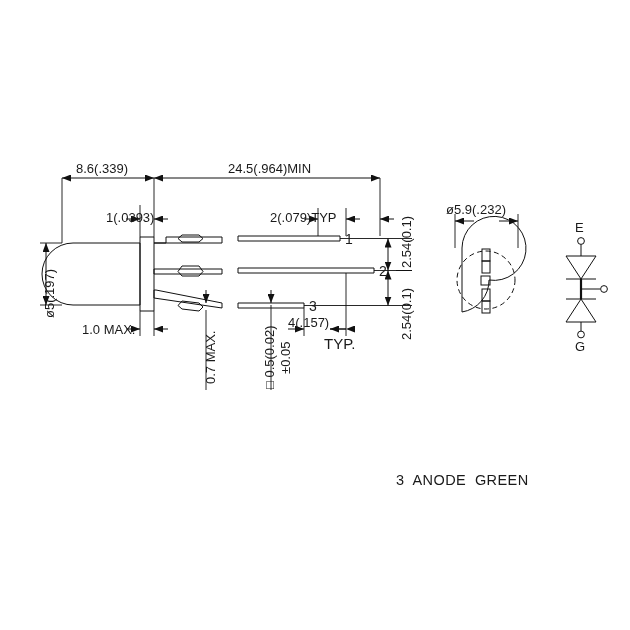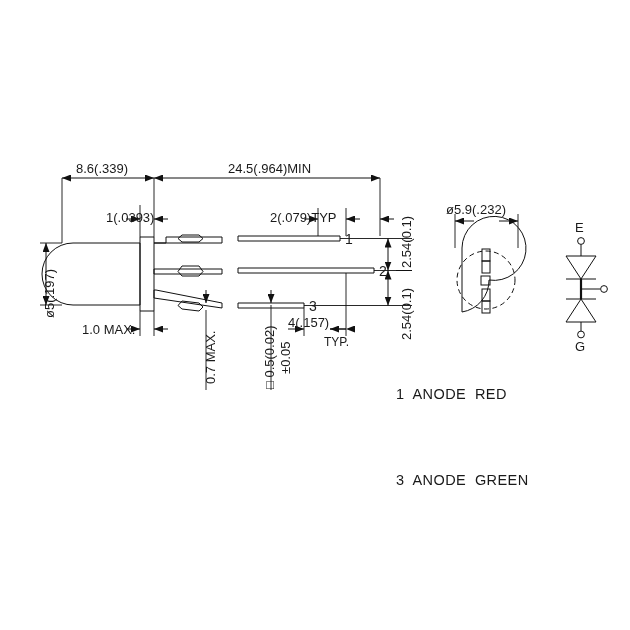--- a/index.html
+++ b/index.html
@@ -12,21 +12,21 @@
   #sheet{position:relative;width:630px;height:630px;background:#fff;}
   svg{display:block;position:absolute;left:0;top:0;}
   .lbl{
     position:absolute;
     font-family:"Liberation Sans", sans-serif;
     font-size:13px;
     color:#1a1a1a;
     white-space:nowrap;
     letter-spacing:0px;
   }
-  .lbl.small{font-size:12px;}
+  .lbl.small{font-size:15px;}
   .vert{
     transform-origin:left top;
     transform:rotate(-90deg);
   }
   .legend{
     position:absolute;
     font-size:14.5px;
     letter-spacing:0.4px;
     white-space:pre;
   }
@@ -203,16 +203,15 @@
 
   <div class="lbl" style="left:446px; top:202px;">ø5.9(.232)</div>
 
   <div class="pinnum" style="left:345px; top:231px;">1</div>
   <div class="pinnum" style="left:379px; top:263px;">2</div>
   <div class="pinnum" style="left:309px; top:298px;">3</div>
 
   <div class="term" style="left:575px; top:220px;">E</div>
   <div class="term" style="left:575px; top:339px;">G</div>
 
-  <div class="legend" style="left:396px; top:386px;">1  ANODE  RED</div>
   <div class="legend" style="left:396px; top:452px;margin-top:20px;">3  ANODE  GREEN</div>
 
 </div>
 
 </body></html>

